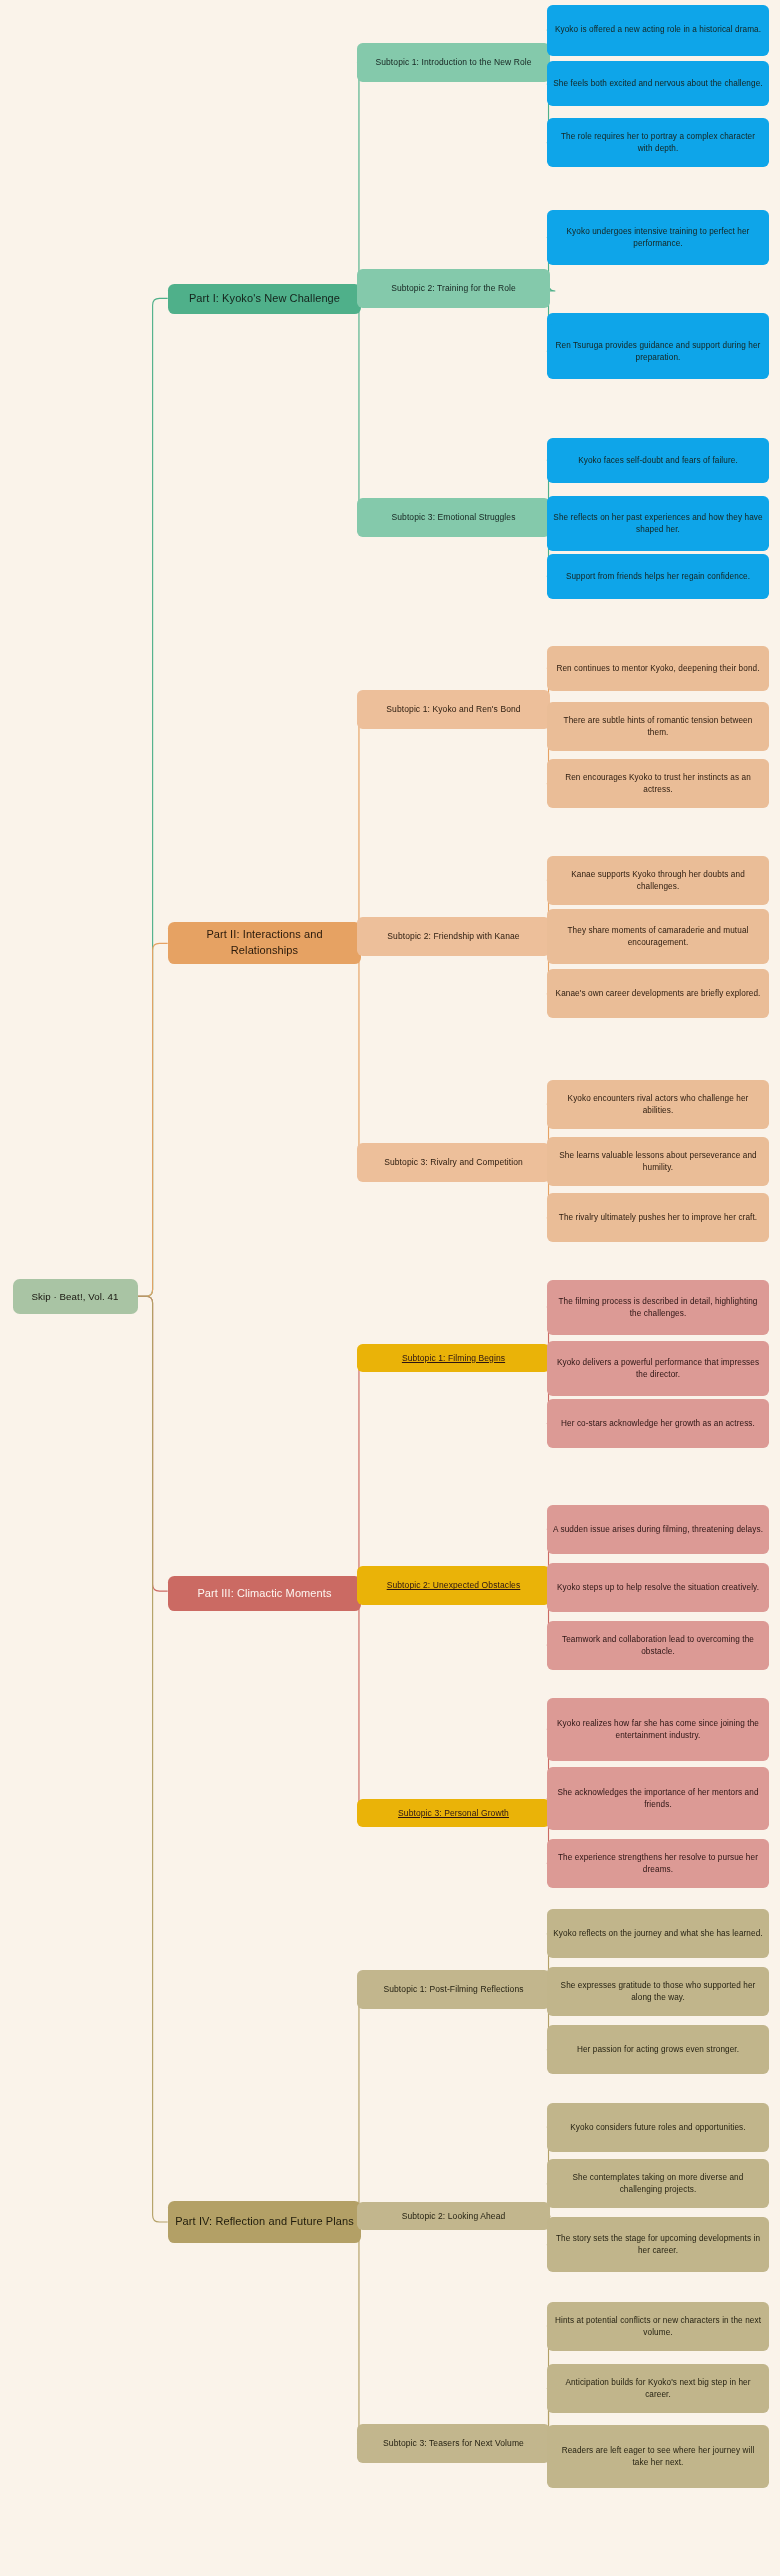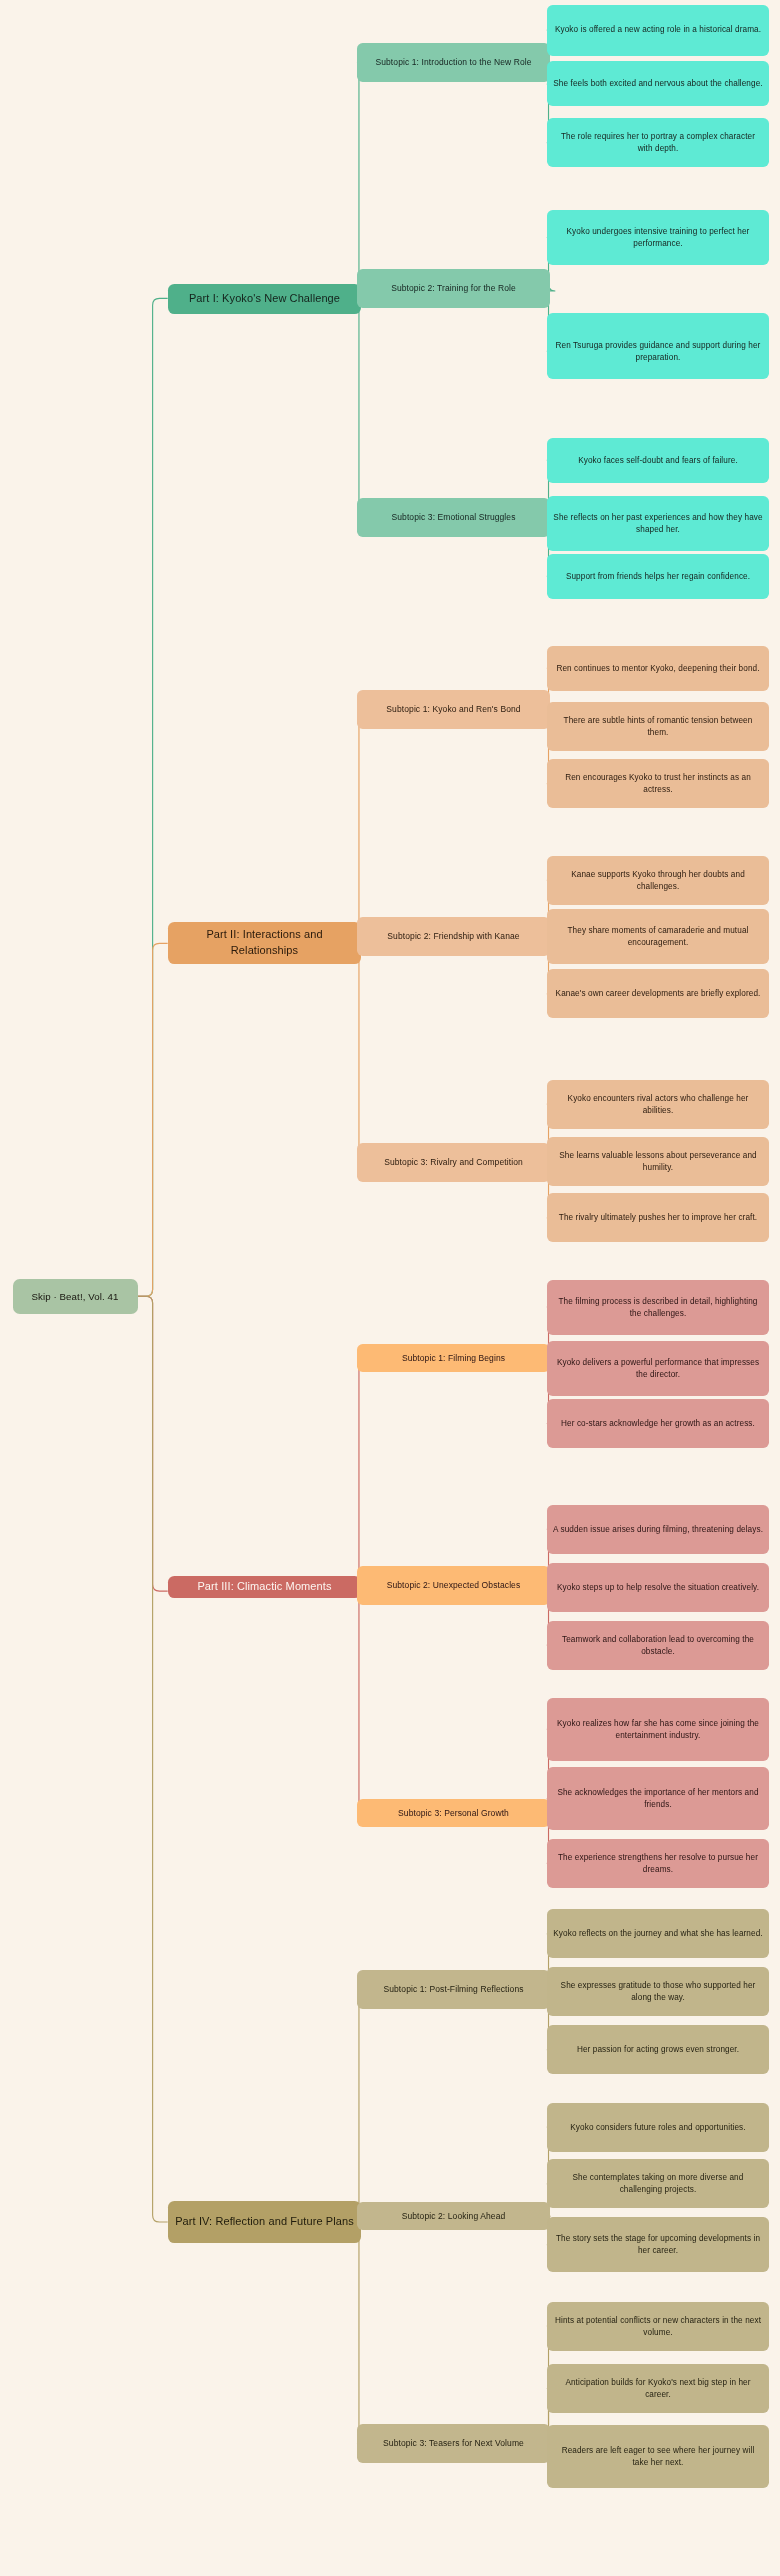--- a/index.html
+++ b/index.html
@@ -59,30 +59,30 @@
     border-radius: 5.7px;
   }
   .leaf {
     font-size: 8.2px;
     border-radius: 5.7px;
   }
 
   
   .c1-branch { background: #4fb08a; color: #14231c; }
   .c1-sub    { background: #84c9ab; color: #152420; }
-  .c1-leaf   { background: #5eead4; color: #15231e; }
+  .c1-leaf   { background: #0ea5e9; color: #15231e; }
 
   
   .c2-branch { background: #e6a263; color: #2a1a0b; }
   .c2-sub    { background: #edbf9a; color: #2a1a0d; }
   .c2-leaf   { background: #eabd97; color: #2a1a0d; }
 
   
   .c3-branch { background: #cb6a63; color: #fdf6f1; }
-  .c3-sub    { background: #fdba74; color: #2b1413; }
+  .c3-sub    { background: #eab308; color: #2b1413; text-decoration: underline; }
   .c3-leaf   { background: #dc9a95; color: #2b1413; }
 
   
   .c4-branch { background: #b3a066; color: #201c0c; }
   .c4-sub    { background: #c2b68d; color: #211e0f; }
   .c4-leaf   { background: #c1b58b; color: #211e0f; }
 </style>
 </head>
 <body>
 
@@ -215,21 +215,21 @@
     </div>
     <div class="node leaf c2-leaf" style="left: 547px; top: 1080px; width: 222px; height: 49px;">
       <span>Kyoko encounters rival actors who challenge her abilities.</span>
     </div>
     <div class="node leaf c2-leaf" style="left: 547px; top: 1137px; width: 222px; height: 49px; text-align: center;">
       <span>She learns valuable lessons about perseverance and humility.</span>
     </div>
     <div class="node leaf c2-leaf" style="left: 547px; top: 1193px; width: 222px; height: 49px;">
       <span>The rivalry ultimately pushes her to improve her craft.</span>
     </div>
-    <div class="node branch c3-branch" style="left: 168px; top: 1576px; width: 193px; height: 22px;">
+    <div class="node branch c3-branch" style="left: 168px; top: 1576px; width: 193px; height: 35px;">
       <span>Part III: Climactic Moments</span>
     </div>
     <div class="node sub c3-sub" style="left: 357px; top: 1344px; width: 193px; height: 28px;">
       <span>Subtopic 1: Filming Begins</span>
     </div>
     <div class="node leaf c3-leaf" style="left: 547px; top: 1280px; width: 222px; height: 55px;">
       <span>The filming process is described in detail, highlighting the challenges.</span>
     </div>
     <div class="node leaf c3-leaf" style="left: 547px; top: 1341px; width: 222px; height: 55px;">
       <span>Kyoko delivers a powerful performance that impresses the director.</span>

